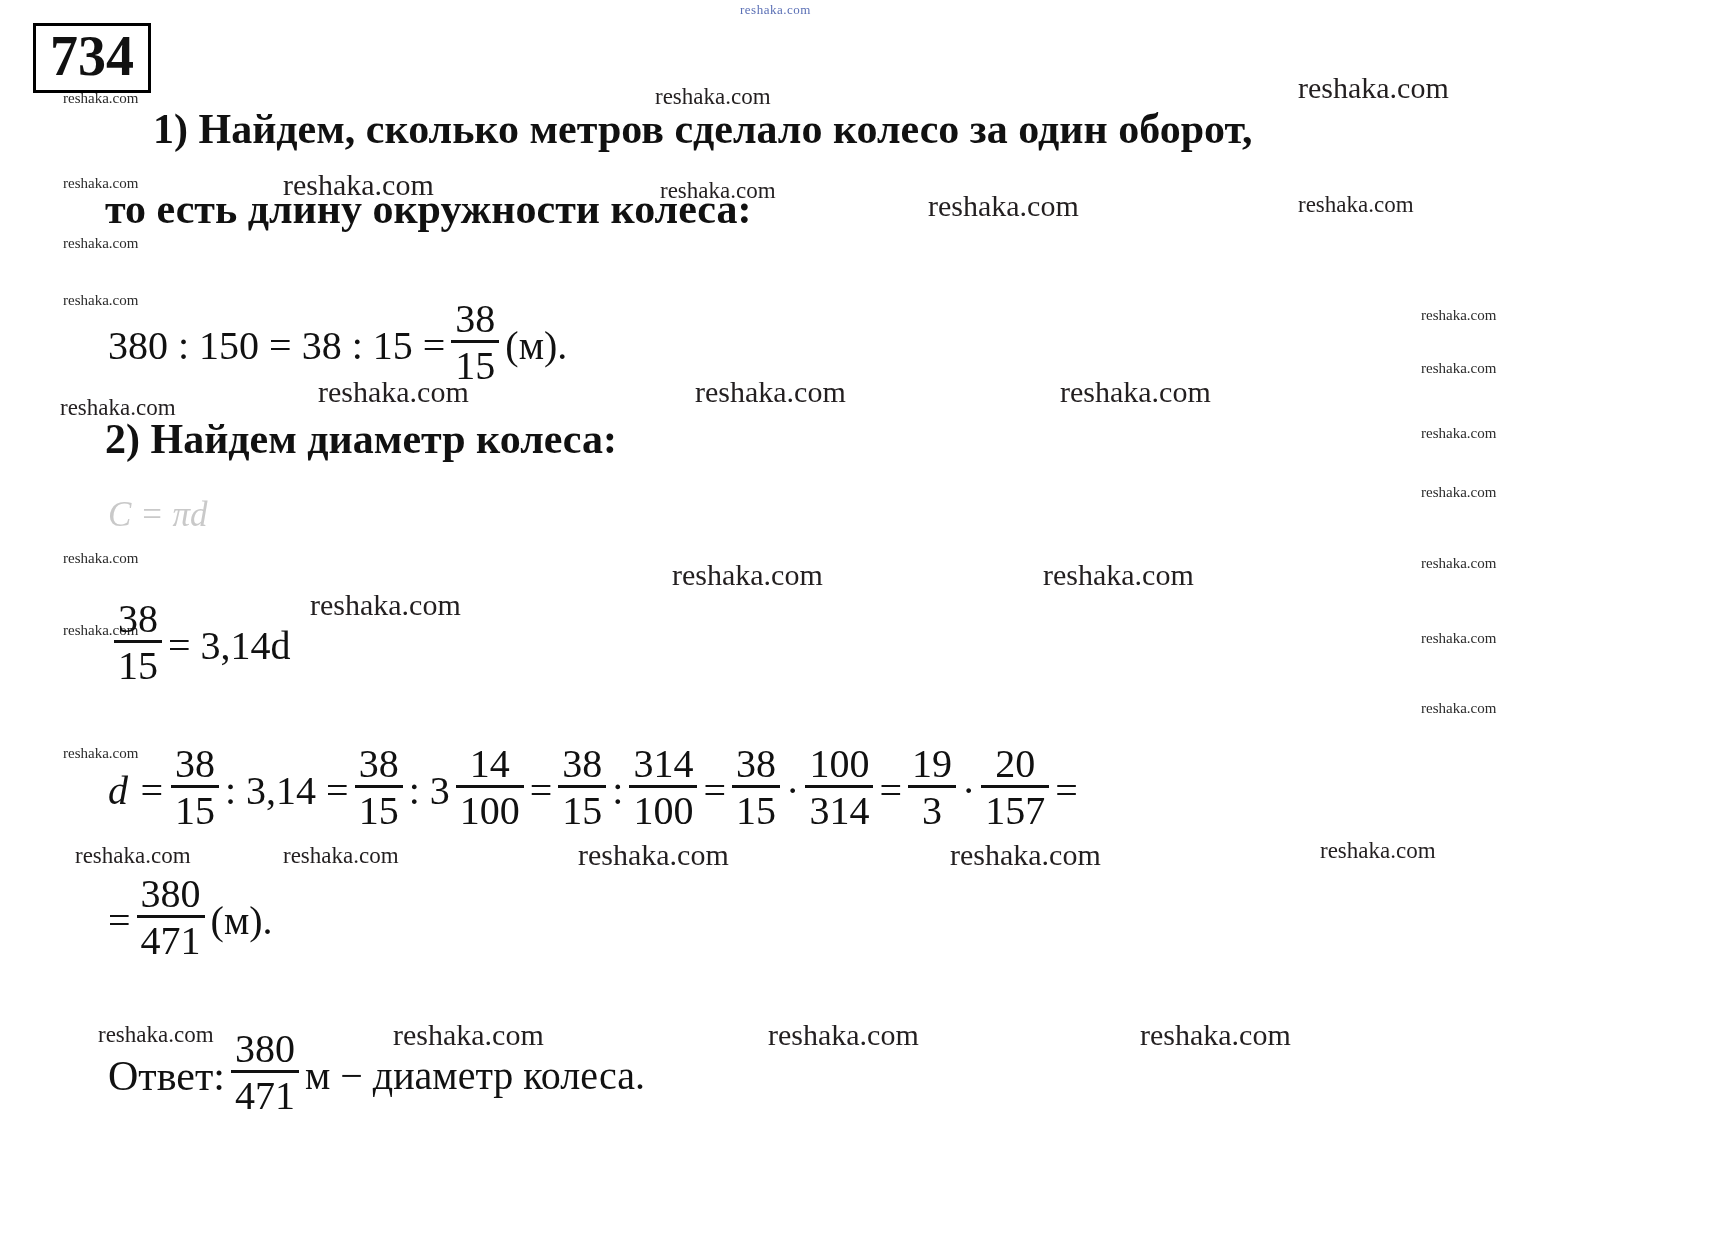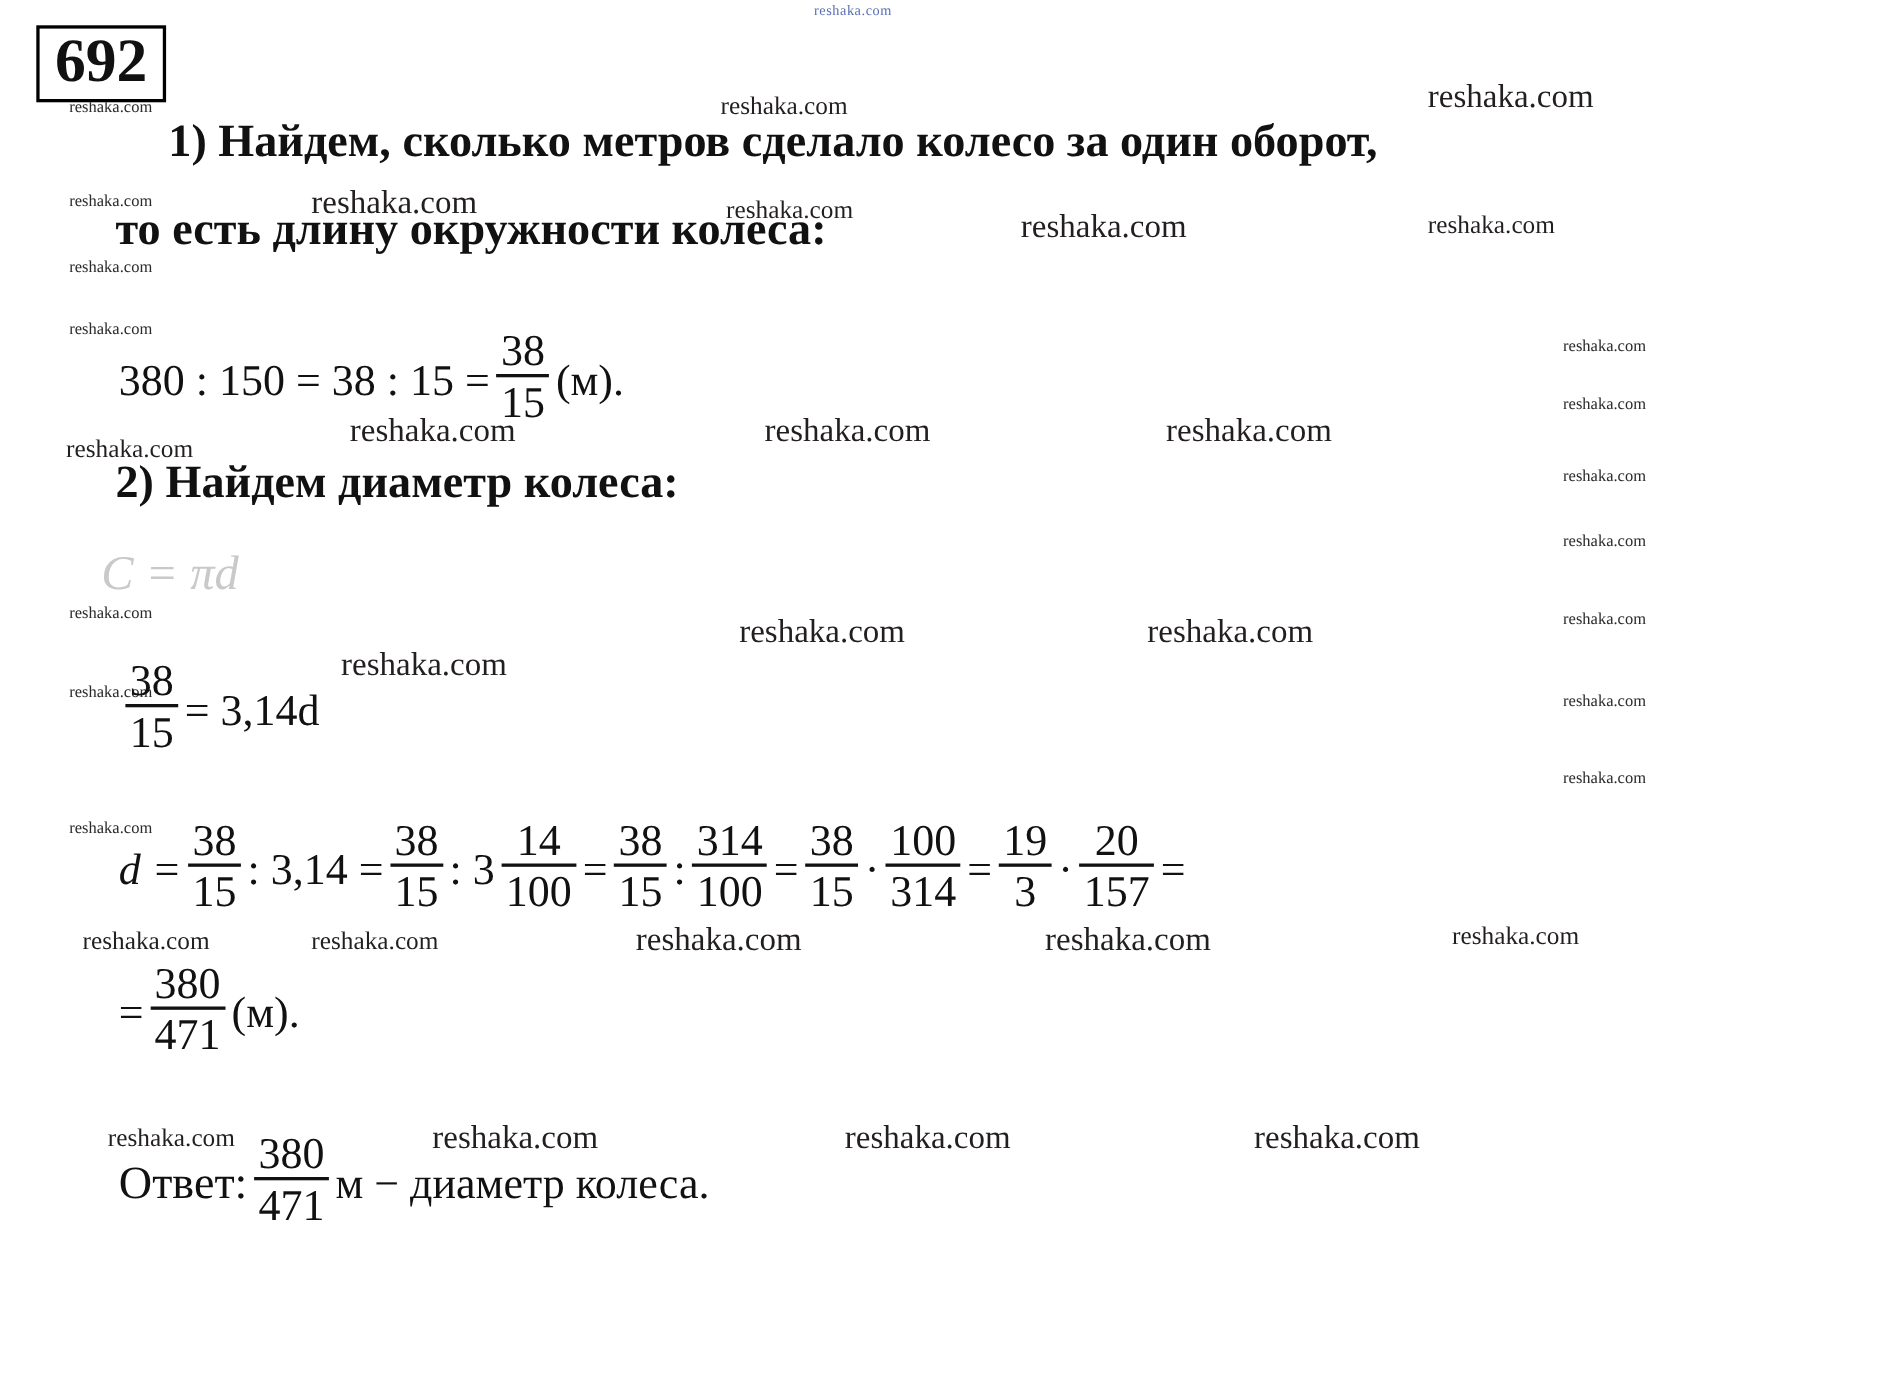--- a/index.html
+++ b/index.html
@@ -113,38 +113,38 @@
     <div class="wm mid" style="left: 283px; top: 843px;">reshaka.com</div>
     <div class="wm big" style="left: 578px; top: 838px;">reshaka.com</div>
     <div class="wm big" style="left: 950px; top: 838px;">reshaka.com</div>
     <div class="wm mid" style="left: 1320px; top: 838px;">reshaka.com</div>
     <div class="wm mid" style="left: 98px; top: 1022px;">reshaka.com</div>
     <div class="wm big" style="left: 393px; top: 1018px;">reshaka.com</div>
     <div class="wm big" style="left: 768px; top: 1018px;">reshaka.com</div>
     <div class="wm big" style="left: 1140px; top: 1018px;">reshaka.com</div>
   </div>
 
-<div class="num-box">692</div>
+<div class="num-box">734</div>
 
 <div class="line t1" style="left:105px; top:105px;margin-left:48px;">1) Найдем, сколько метров сделало колесо за один оборот,</div>
 
 <div class="line t1" style="left:105px; top:185px;">то есть длину окружности колеса:</div>
 
 <div class="row" style="left:108px; top:300px;">
   <span class="t2">380 : 150 = 38 : 15 =</span>
   <span class="frac t2">
     <span class="num">38</span>
     <span class="den">15</span>
   </span>
   <span class="t2">(м).</span>
 </div>
 
 <div class="line t1" style="left:105px; top:415px;">2) Найдем диаметр колеса:</div>
 
-<div class="line t2 t-italic faded" style="left:92px; top:495px; font-size:44px;">C = πd</div>
+<div class="line t2 t-italic faded" style="left:108px; top:495px; font-size:35px;">C = πd</div>
 
 <div class="row" style="left:108px; top:600px;">
   <span class="frac t2">
     <span class="num">38</span>
     <span class="den">15</span>
   </span>
   <span class="t2">
     <span>= 3,14d</span>
   </span>
 </div>

